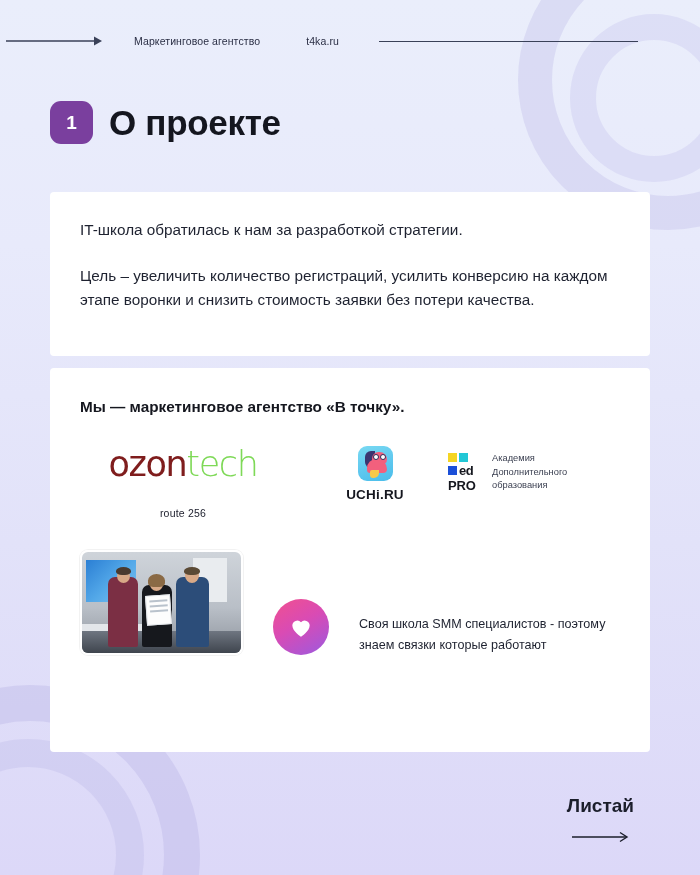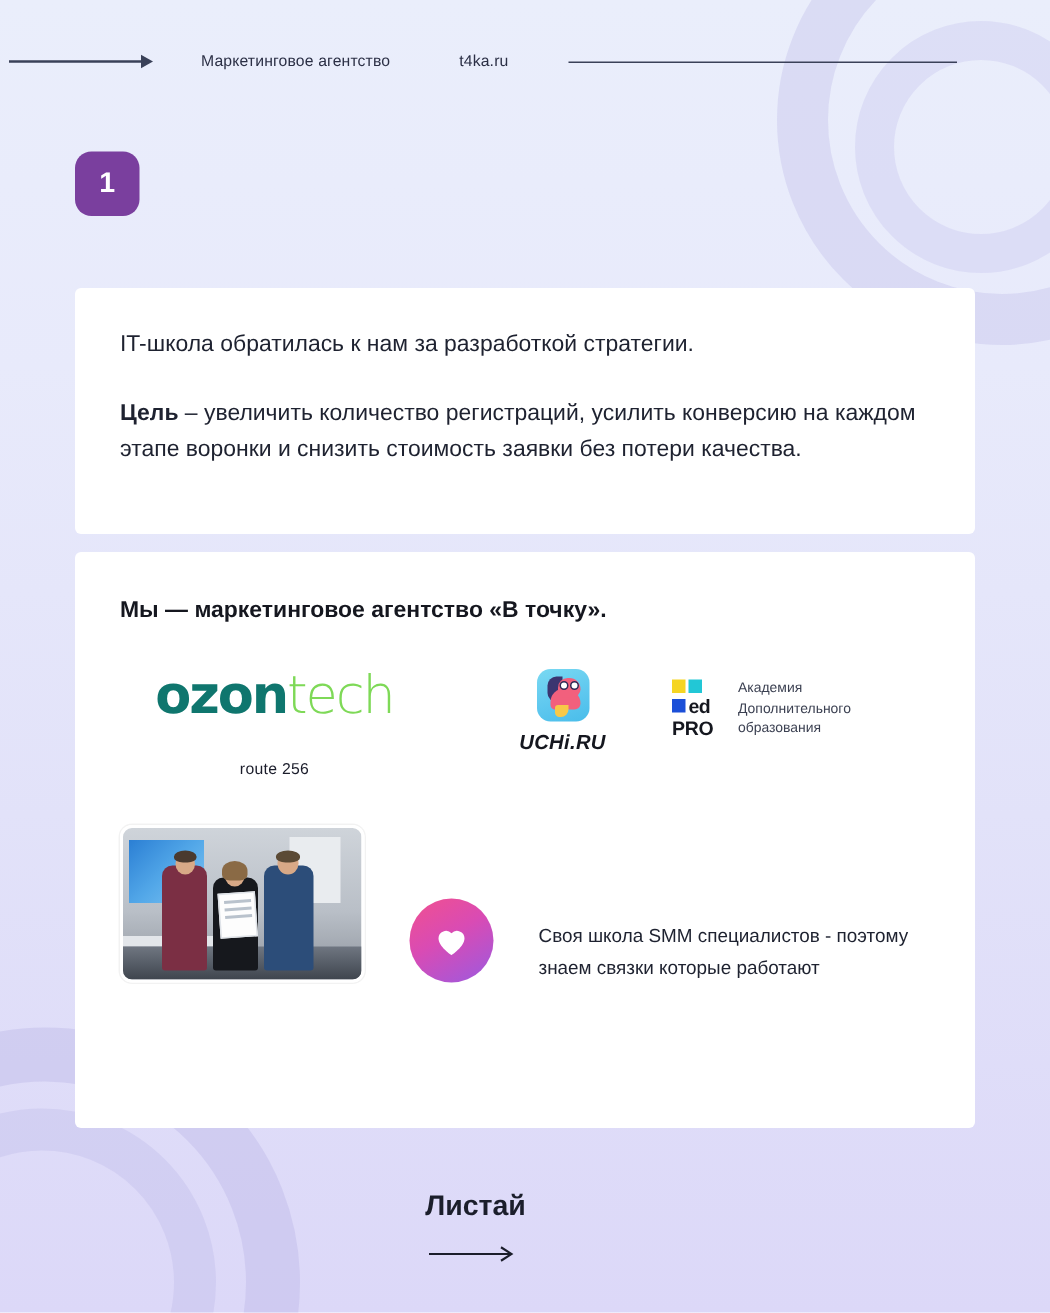--- a/index.html
+++ b/index.html
@@ -67,42 +67,42 @@
     position: absolute; left: 50px; width: 600px;
     background: #ffffff; border-radius: 4px;
   }
   .card-1 { top: 192px; height: 164px; padding: 26px 30px 0 30px; }
   .card-2 { top: 368px; height: 384px; padding: 26px 30px 0 30px; }
 
   .body-text {
     font-size: 15.3px; line-height: 1.58; color: #1e2230;
   }
   .body-text + .body-text { margin-top: 22px; }
-  .body-text b { font-weight: 700; }
+  .body-text b { font-weight: 400; }
 
   .c2-head {
     font-size: 15.3px; font-weight: 700; color: #15171f; margin-top: 4px;
   }
   .c2-sub {
     font-size: 13.6px; color: #2a2e3c; margin-top: 26px;
   }
 
   
   .logo-strip {
     margin-top: 30px; height: 78px; position: relative;
   }
   
   .ozon-wrap { position: absolute; left: 12px; top: 0; text-align: center; width: 182px; }
   .ozon-logo { font-size: 35px; font-weight: 400; letter-spacing: -1.4px; line-height: 1; display: inline-block; }
-  .ozon-dark { color: #0f766e; font-family: "DejaVu Sans", sans-serif; font-weight: 700; }
+  .ozon-dark { color: #7f1d1d; font-family: "DejaVu Sans", sans-serif; font-weight: 400; }
   .ozon-green { color: #7ed957; font-family: "DejaVu Sans", sans-serif; font-weight: 300; }
   .ozon-sub { font-size: 10.5px; color: #1b1d2b; margin-top: 25px; letter-spacing: .2px; }
 
   
-  .uchi-wrap { position: absolute; left: 240px; top: 0; width: 110px; text-align: center; font-style: italic; }
+  .uchi-wrap { position: absolute; left: 240px; top: 0; width: 110px; text-align: center; }
   .uchi-mark {
     width: 35px; height: 35px; border-radius: 9px; margin: 0 auto;
     background: linear-gradient(160deg, #79d9f2 0%, #5fc8ef 55%, #49bdea 100%);
     position: relative; overflow: hidden;
   }
   .uchi-body {
     position: absolute; left: 9px; top: 13px; width: 20px; height: 14px;
     background: #f2607d; border-radius: 9px 10px 4px 3px;
   }
   .uchi-head {
@@ -184,21 +184,21 @@
     background: linear-gradient(150deg, #f1508f 0%, #d94bb4 45%, #9b5ae0 100%);
     display: flex; align-items: center; justify-content: center;
   }
   .heart-shape { width: 26px; height: 26px; display: block; }
   .heart-caption {
     font-size: 12.6px; line-height: 1.62; color: #1e2230; margin-top: 12px;
   }
 
   
   .footer {
-    position: absolute; left: 0; bottom: 28px; width: 634px; text-align: center;
+    position: absolute; left: 0; bottom: 28px; width: 634px; text-align: right;
   }
   .footer-text { font-size: 19px; font-weight: 700; color: #1b1e2b; }
   .footer-arrow { margin-top: 14px; width: 62px; height: 12px; }
 </style>
 </head>
 <body>
 
 <div class="rings ring-tr-1"></div>
 <div class="rings ring-tr-2"></div>
 <div class="rings ring-bl-1"></div>
@@ -211,20 +211,21 @@
   </svg>
   <span class="tb-label first">Маркетинговое агентство</span>
   <span class="tb-label second">t4ka.ru</span>
   <span class="tb-rule"></span>
 </div>
 
 <div class="title-row">
   <div class="badge">
     <span>1</span>
   </div>
+  <div class="page-title">О проекте</div>
 </div>
 
 <div class="card card-1">
   <p class="body-text">IT-школа обратилась к нам за разработкой стратегии.</p>
   <p class="body-text"><b>Цель</b><span> – увеличить количество регистраций, усилить конверсию на каждом этапе воронки и снизить стоимость заявки без потери качества.</span></p>
 </div>
 
 <div class="card card-2">
   <div class="c2-head">Мы — маркетинговое агентство «В точку».</div>
 

